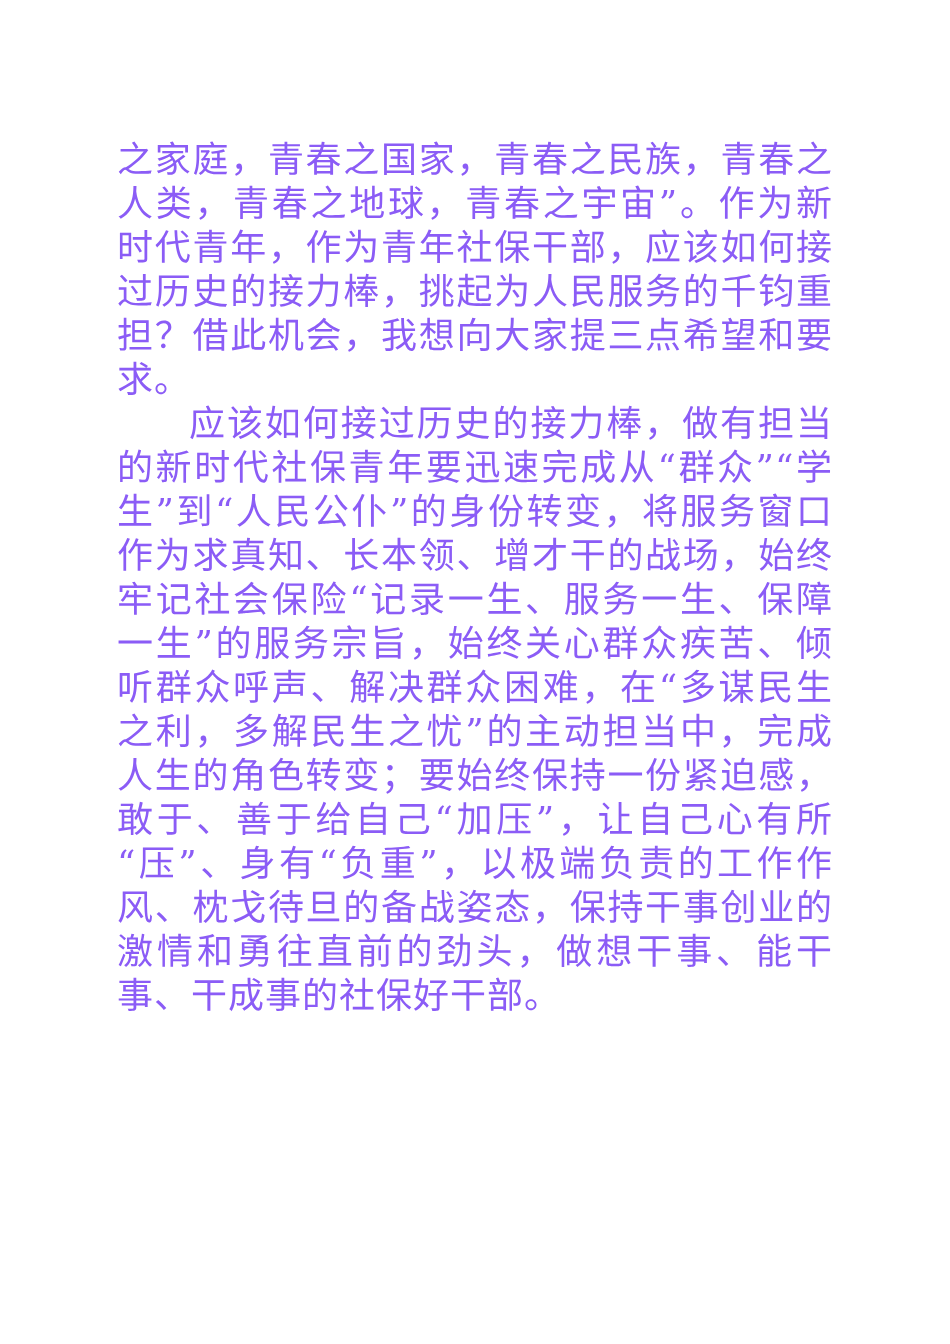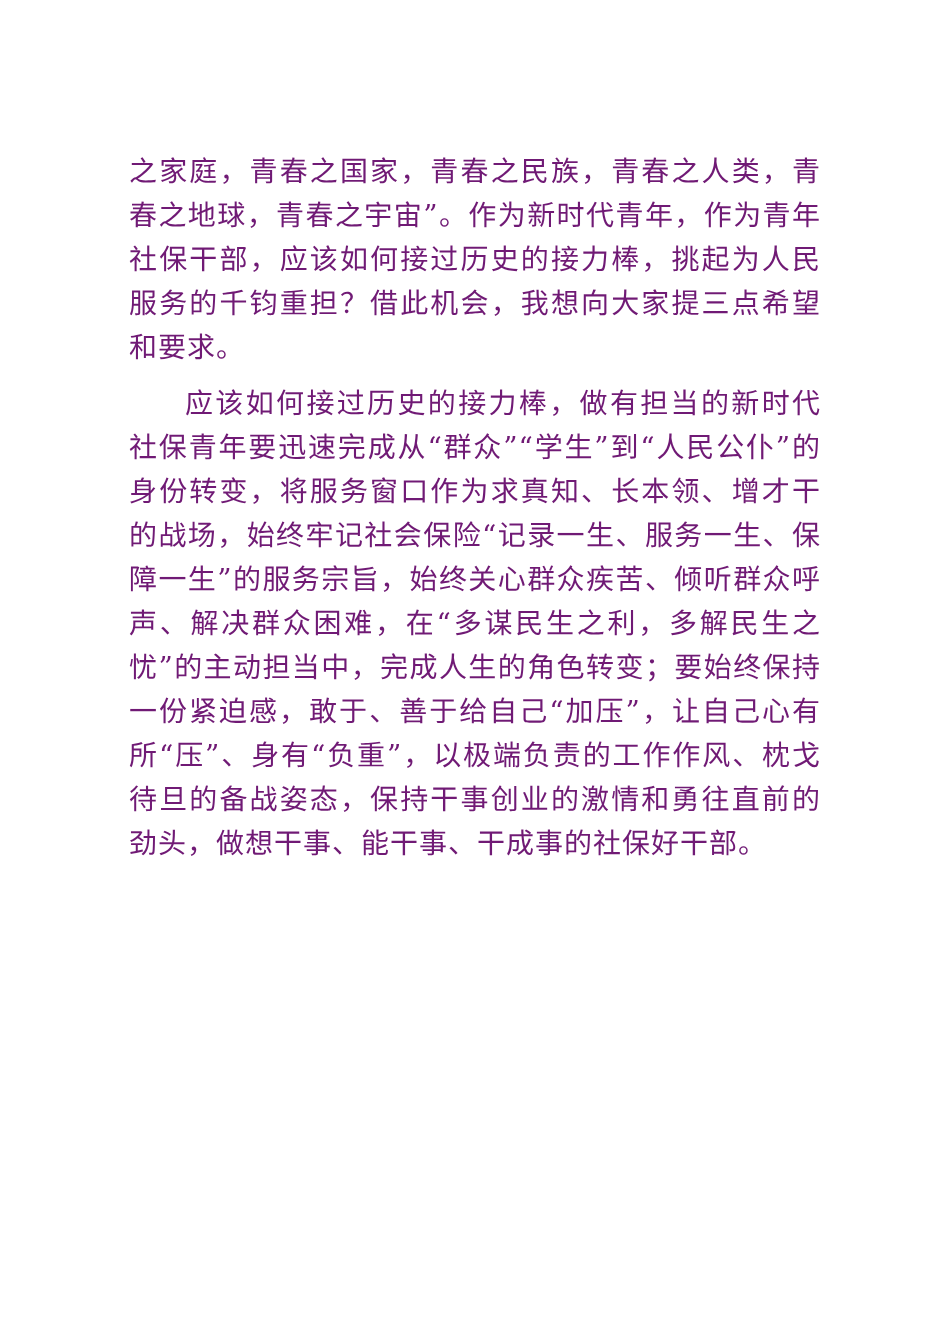--- a/index.html
+++ b/index.html
@@ -16,30 +16,30 @@
     font-family: "DejaVu Serif", serif;
   }
   .content {
     position: absolute;
     top: 138px;
     left: 117px;
     width: 716px;
     color: #000000;
   }
   .content p {
-    margin: 12px;
+    margin: 0;
     padding: 0;
-    font-size: 28px;
+    font-size: 36px;
     line-height: 44px;
     letter-spacing: 1px;
     text-align: justify;
     text-justify: inter-ideograph;
     word-break: break-all;
     font-weight: 400;
-    color: #701a75;
+    color: #8b5cf6;
   }
   .content p.indent {
     text-indent: 2em;
   }
 </style>
 </head>
 <body>
 
 <div class="page">
   <div class="content">

